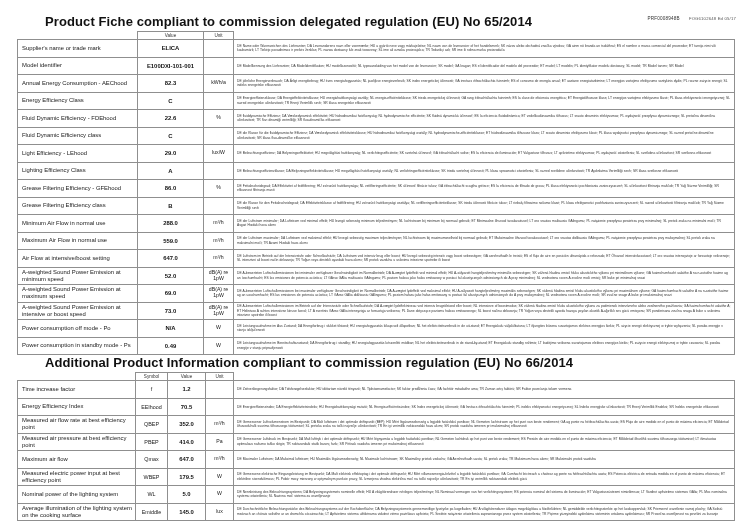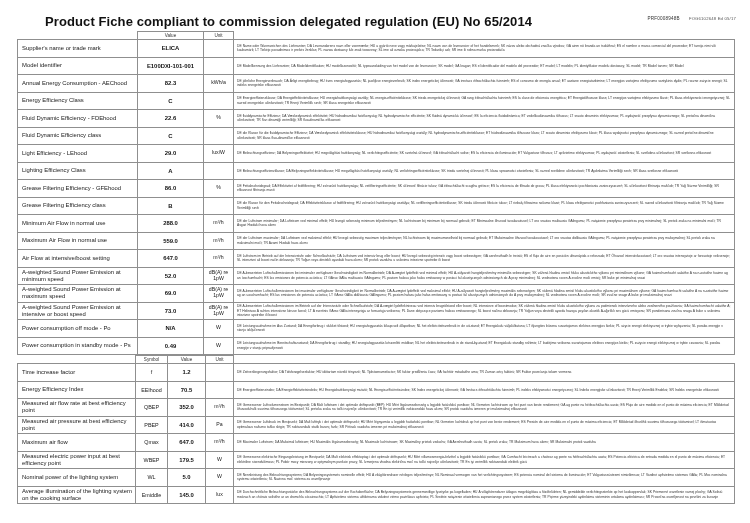--- a/index.html
+++ b/index.html
@@ -161,20 +161,21 @@
             <td class="c-label">Power consumption in standby mode - Ps</td>
             <td class="c-value">0.49</td>
             <td class="c-unit">W</td>
             <td class="c-desc">DE Leistungsaufnahme im Bereitschaftszustand; DA Energiforbrug i standby; HU energiafogyasztás készenléti módban; NL het elektriciteitsverbruik in de stand-by-stand; ET Energiakulu standby režiimis; LT budėjimo veiksena suvartojamos elektros energijos kiekis; PL zużycie energii elektrycznej w trybie czuwania; SL poraba energije v stanju pripravljenosti</td>
           </tr>
         </tbody>
       </table>
   </div>
 
   <div class="section section-2">
+    <h1 class="tbl-title">Additional Product Information compliant to commission regulation (EU) No 66/2014</h1>
     <table>
       <colgroup>
         <col style="width:118px">
           <col style="width:32px">
           <col style="width:38px">
           <col style="width:28px">
           <col>
       </colgroup>
     <thead>
           <tr>

